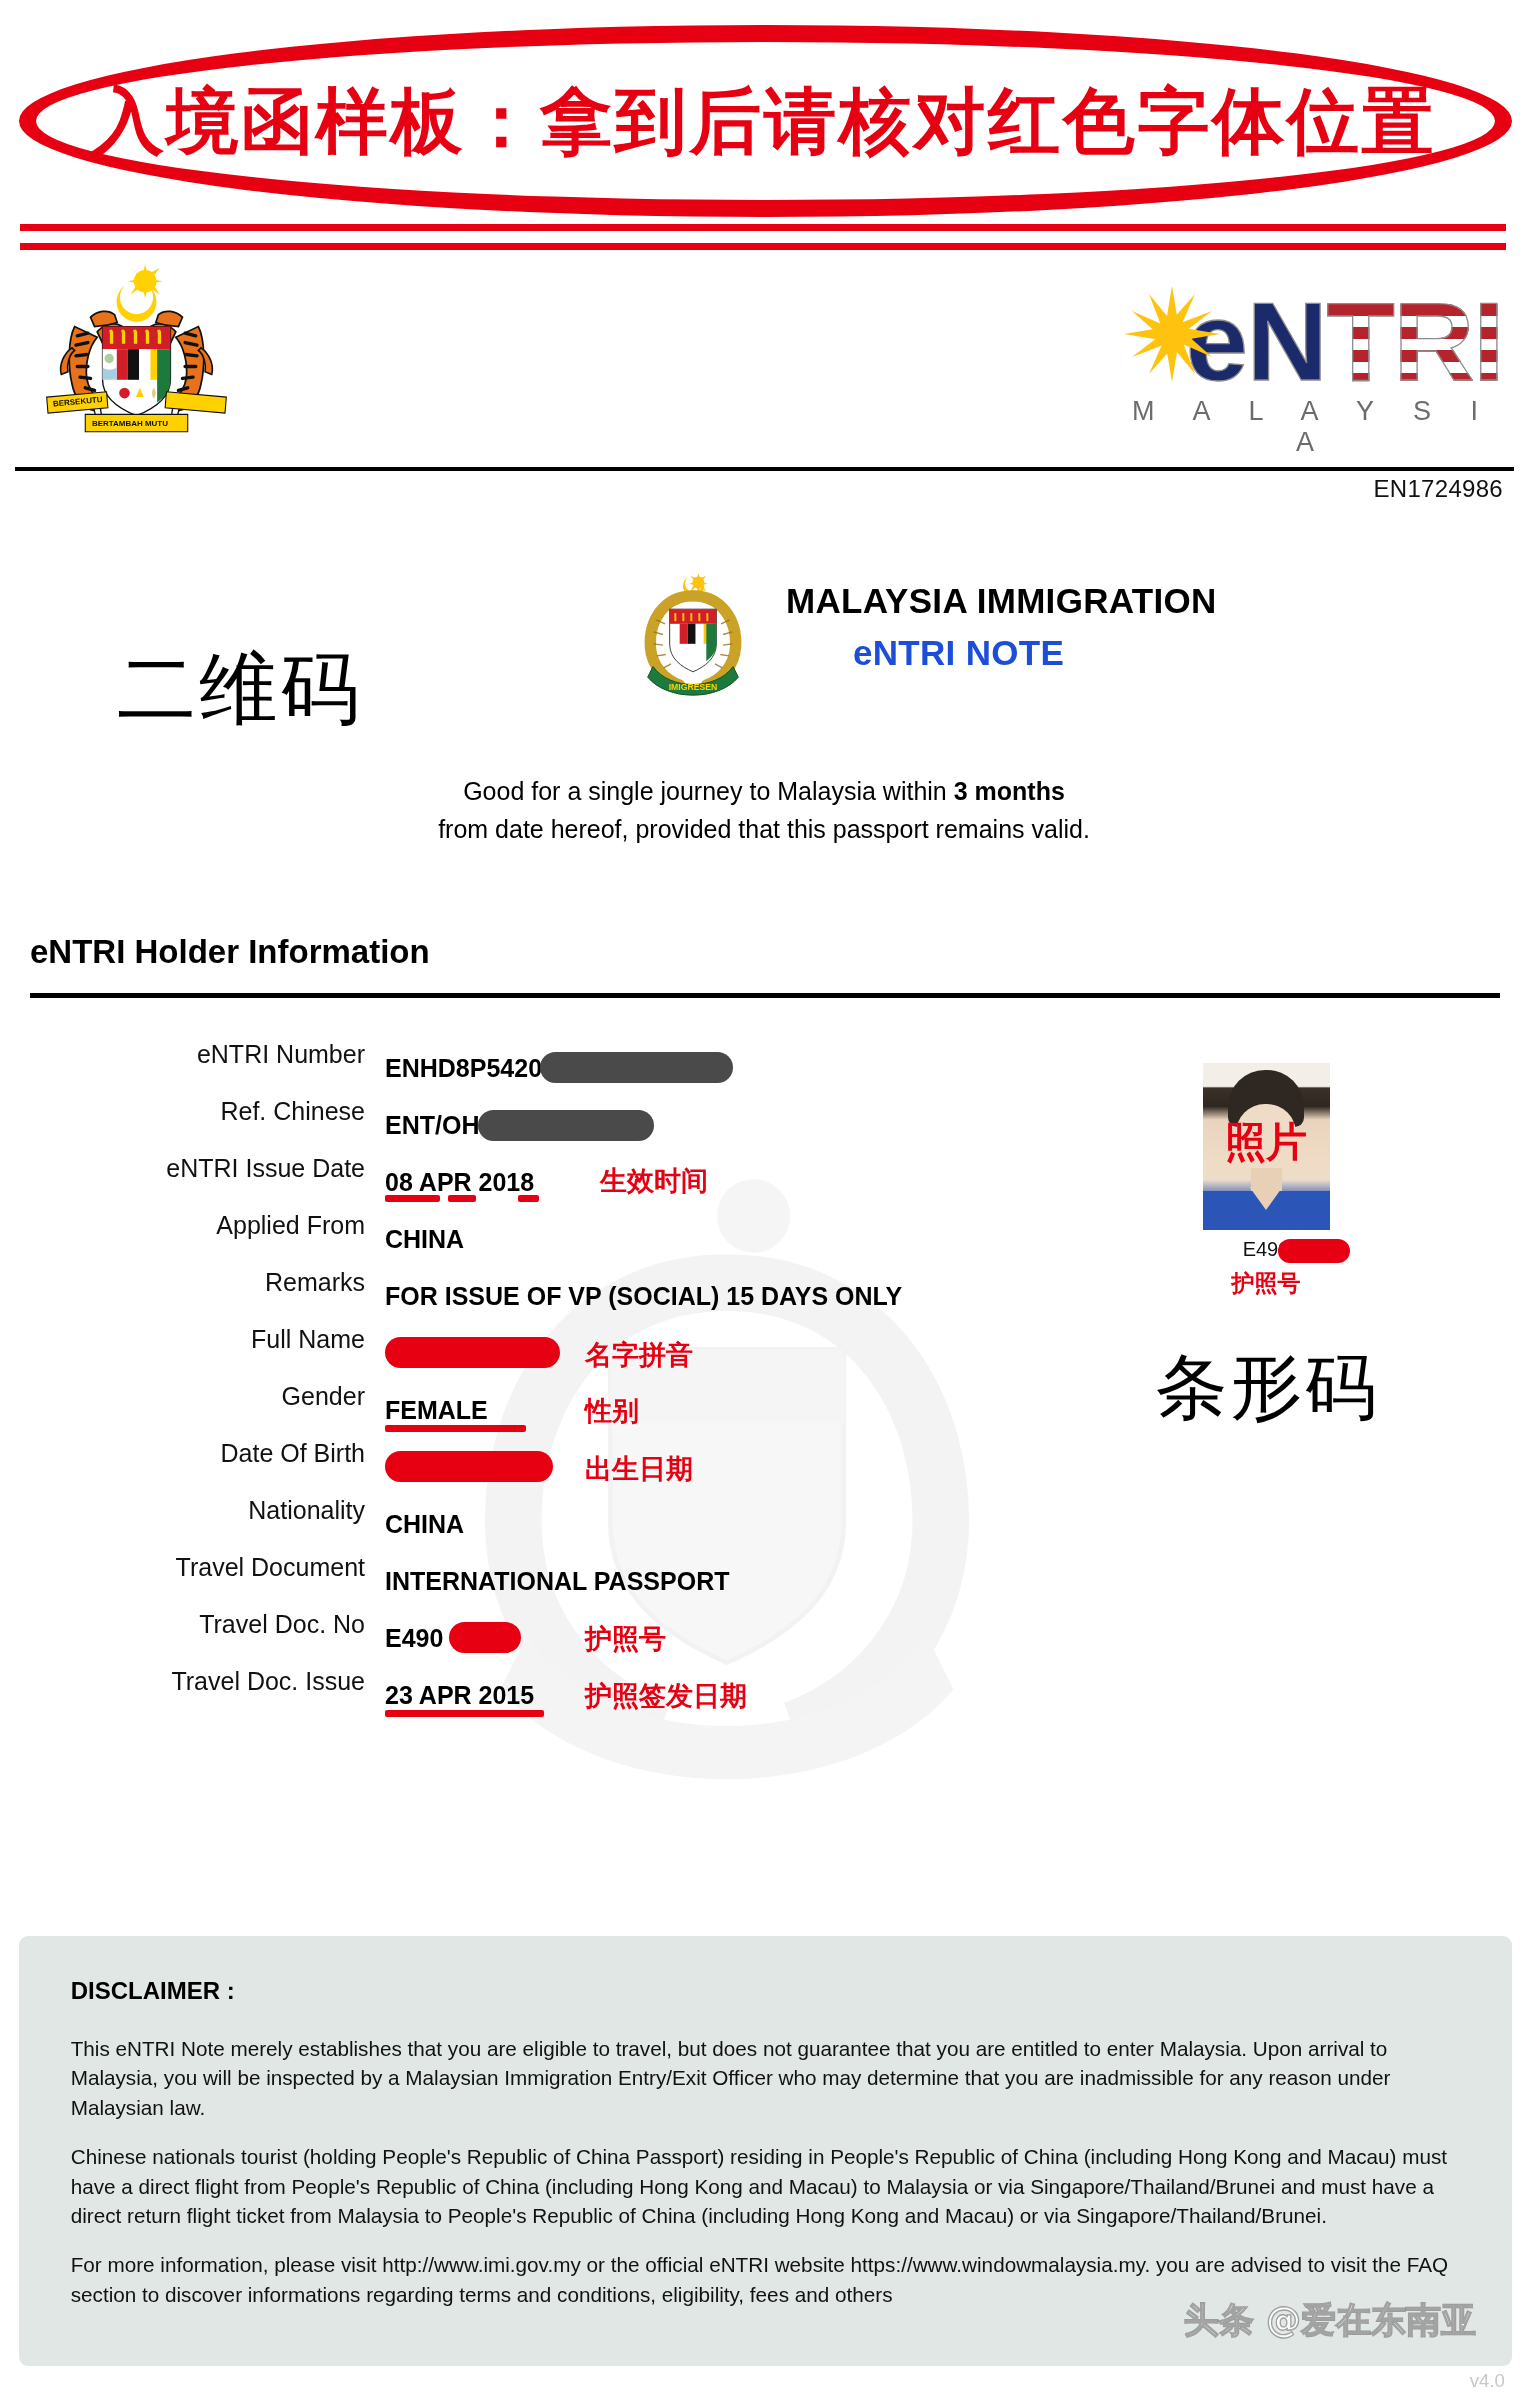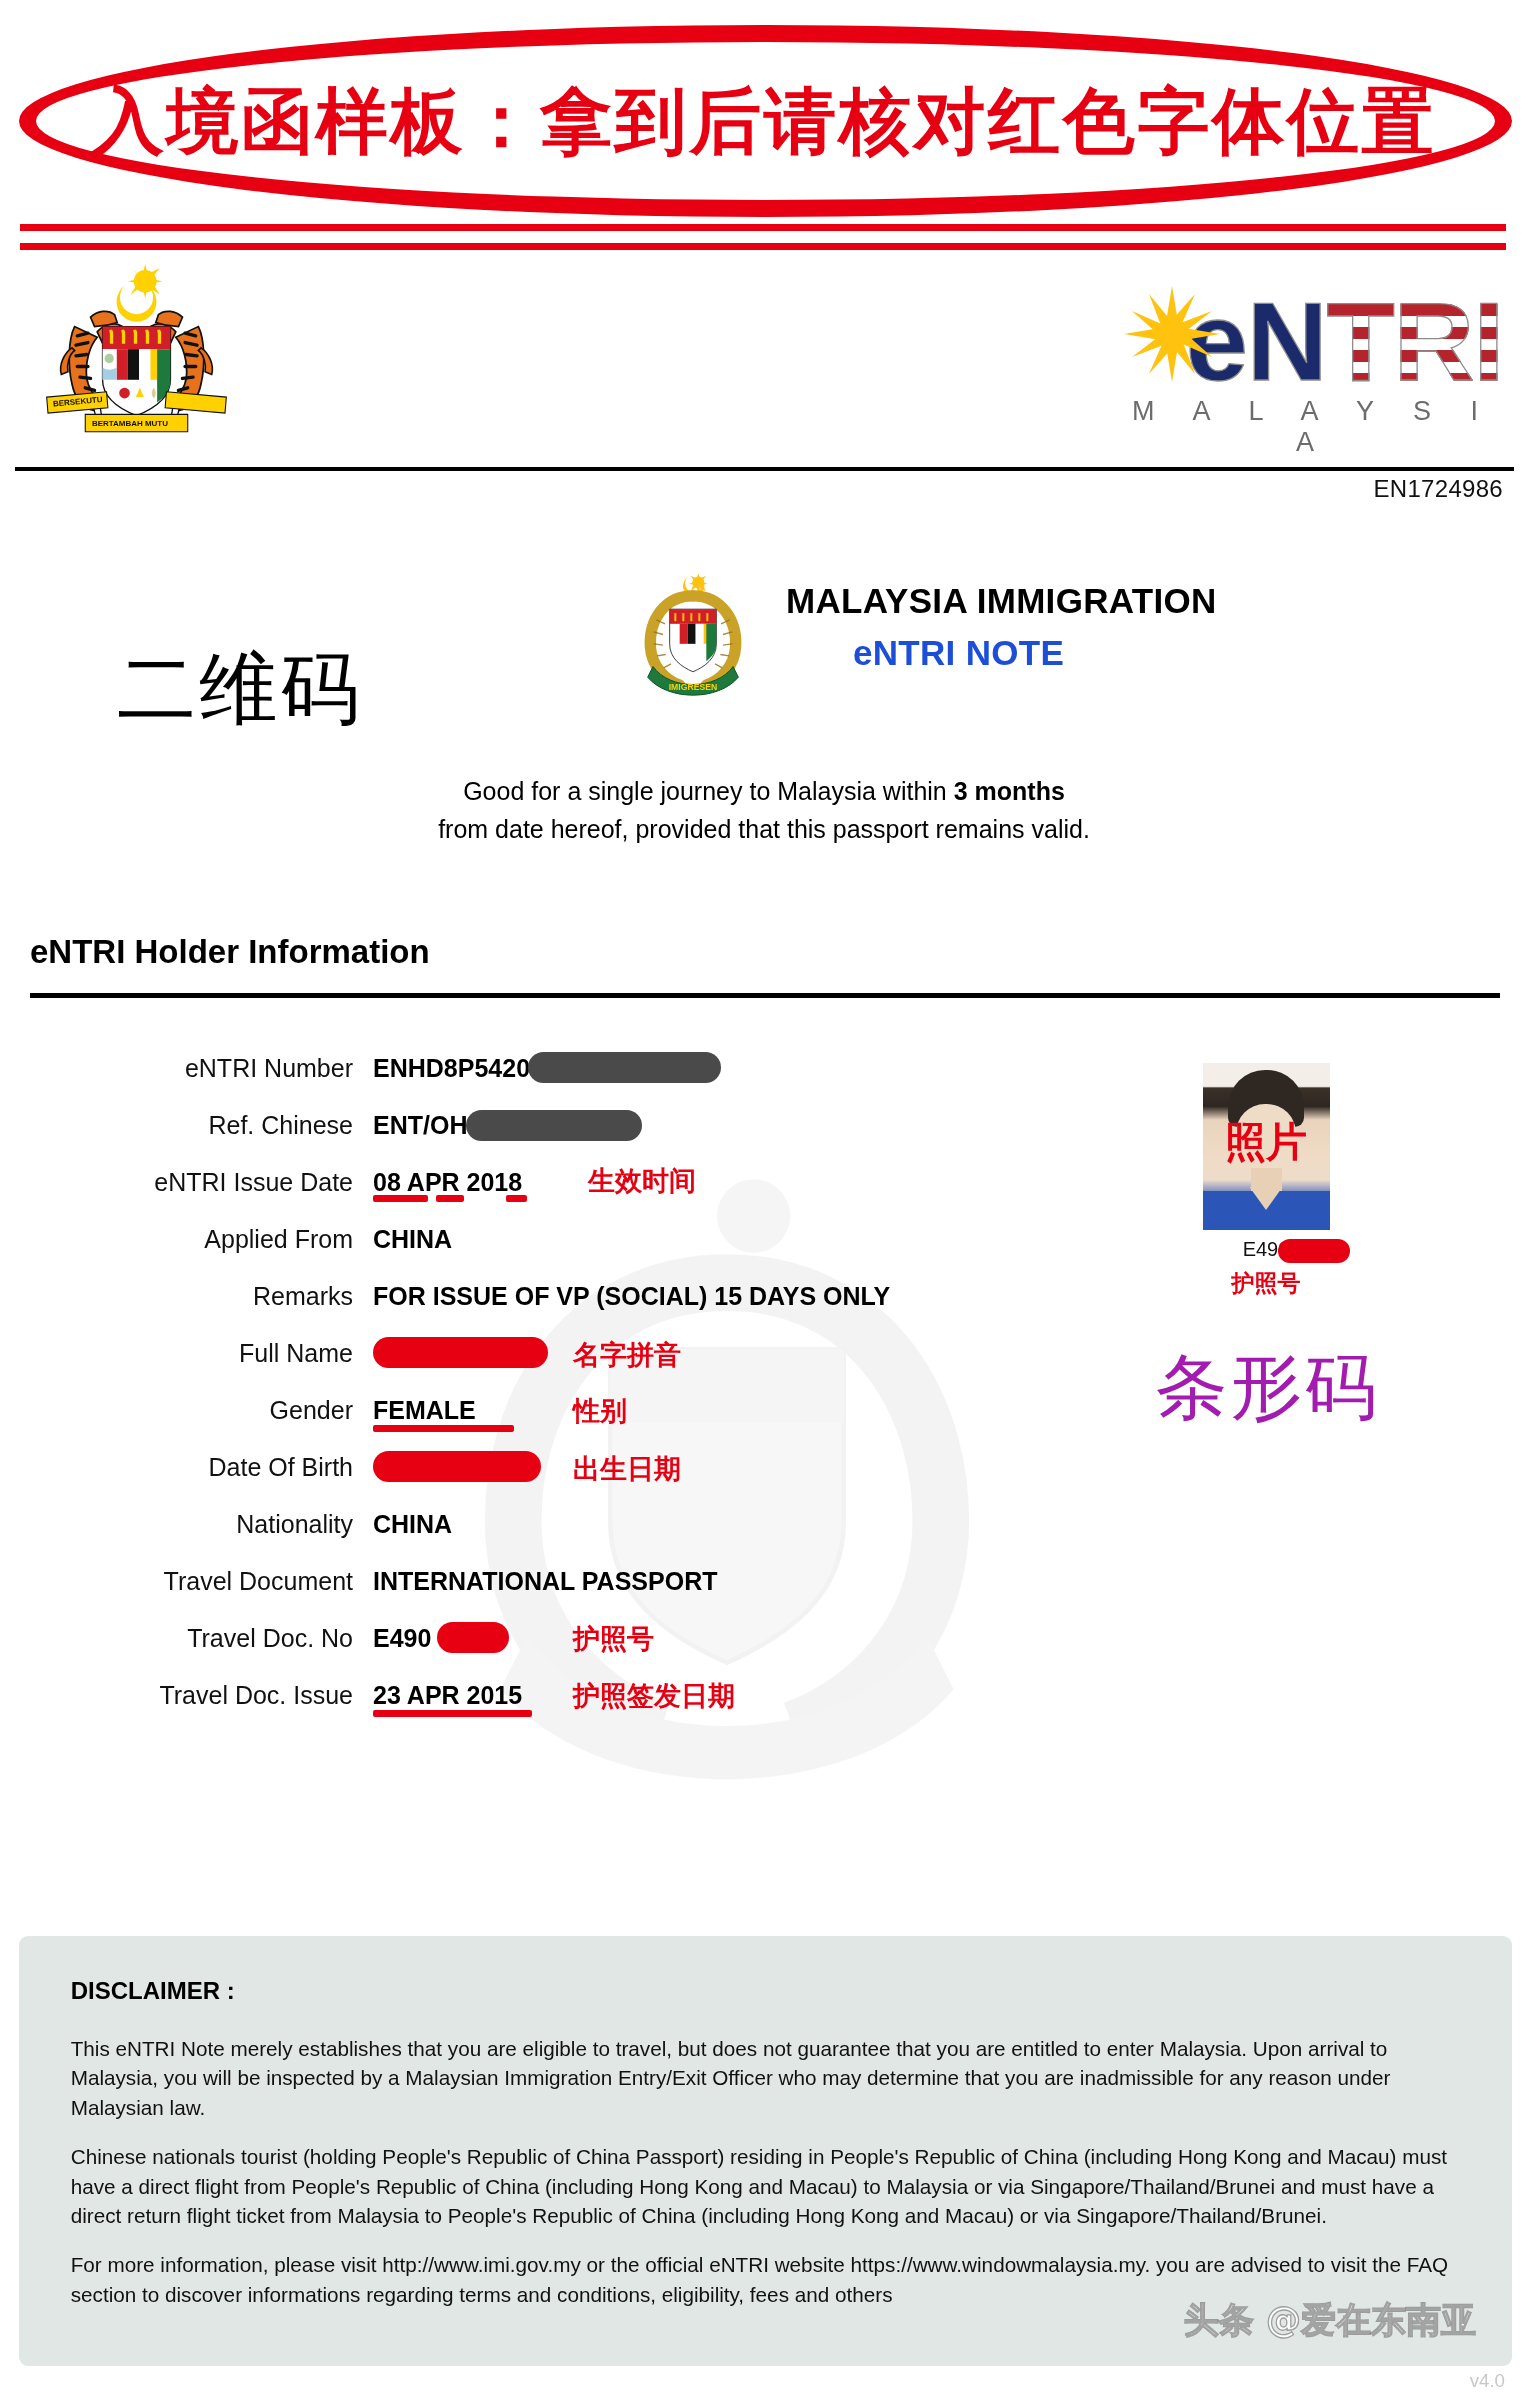--- a/index.html
+++ b/index.html
@@ -220,21 +220,21 @@
 
   .info-table {
     position: absolute;
     left: 0; top: 1040px;
     width: 1000px;
   }
   .info-row {
     position: relative;
     height: 57px;
     display: flex;
-    align-items: center;
+    padding-left: 12px;
   }
   .info-label {
     width: 373px;
     text-align: right;
     padding-right: 20px;
     font-size: 25px;
     color: #111;
   }
   .info-value-wrap {
     position: relative;
@@ -368,21 +368,21 @@
     font-weight: bold;
     color: #e60012;
     font-family: "DejaVu Sans", sans-serif;
   }
   .barcode-placeholder {
     width: 307px;
     margin-top: 41px;
     margin-left: -32px;
     text-align: center;
     font-size: 72px;
-    color: #a21caf;
+    color: #000000;
     font-family: "DejaVu Sans", sans-serif;
     letter-spacing: 2.7px;
   }
 
   
   .disclaimer {
     position: absolute;
     left: 18.7px; top: 1936px;
     width: 1493px;
     height: 430px;

